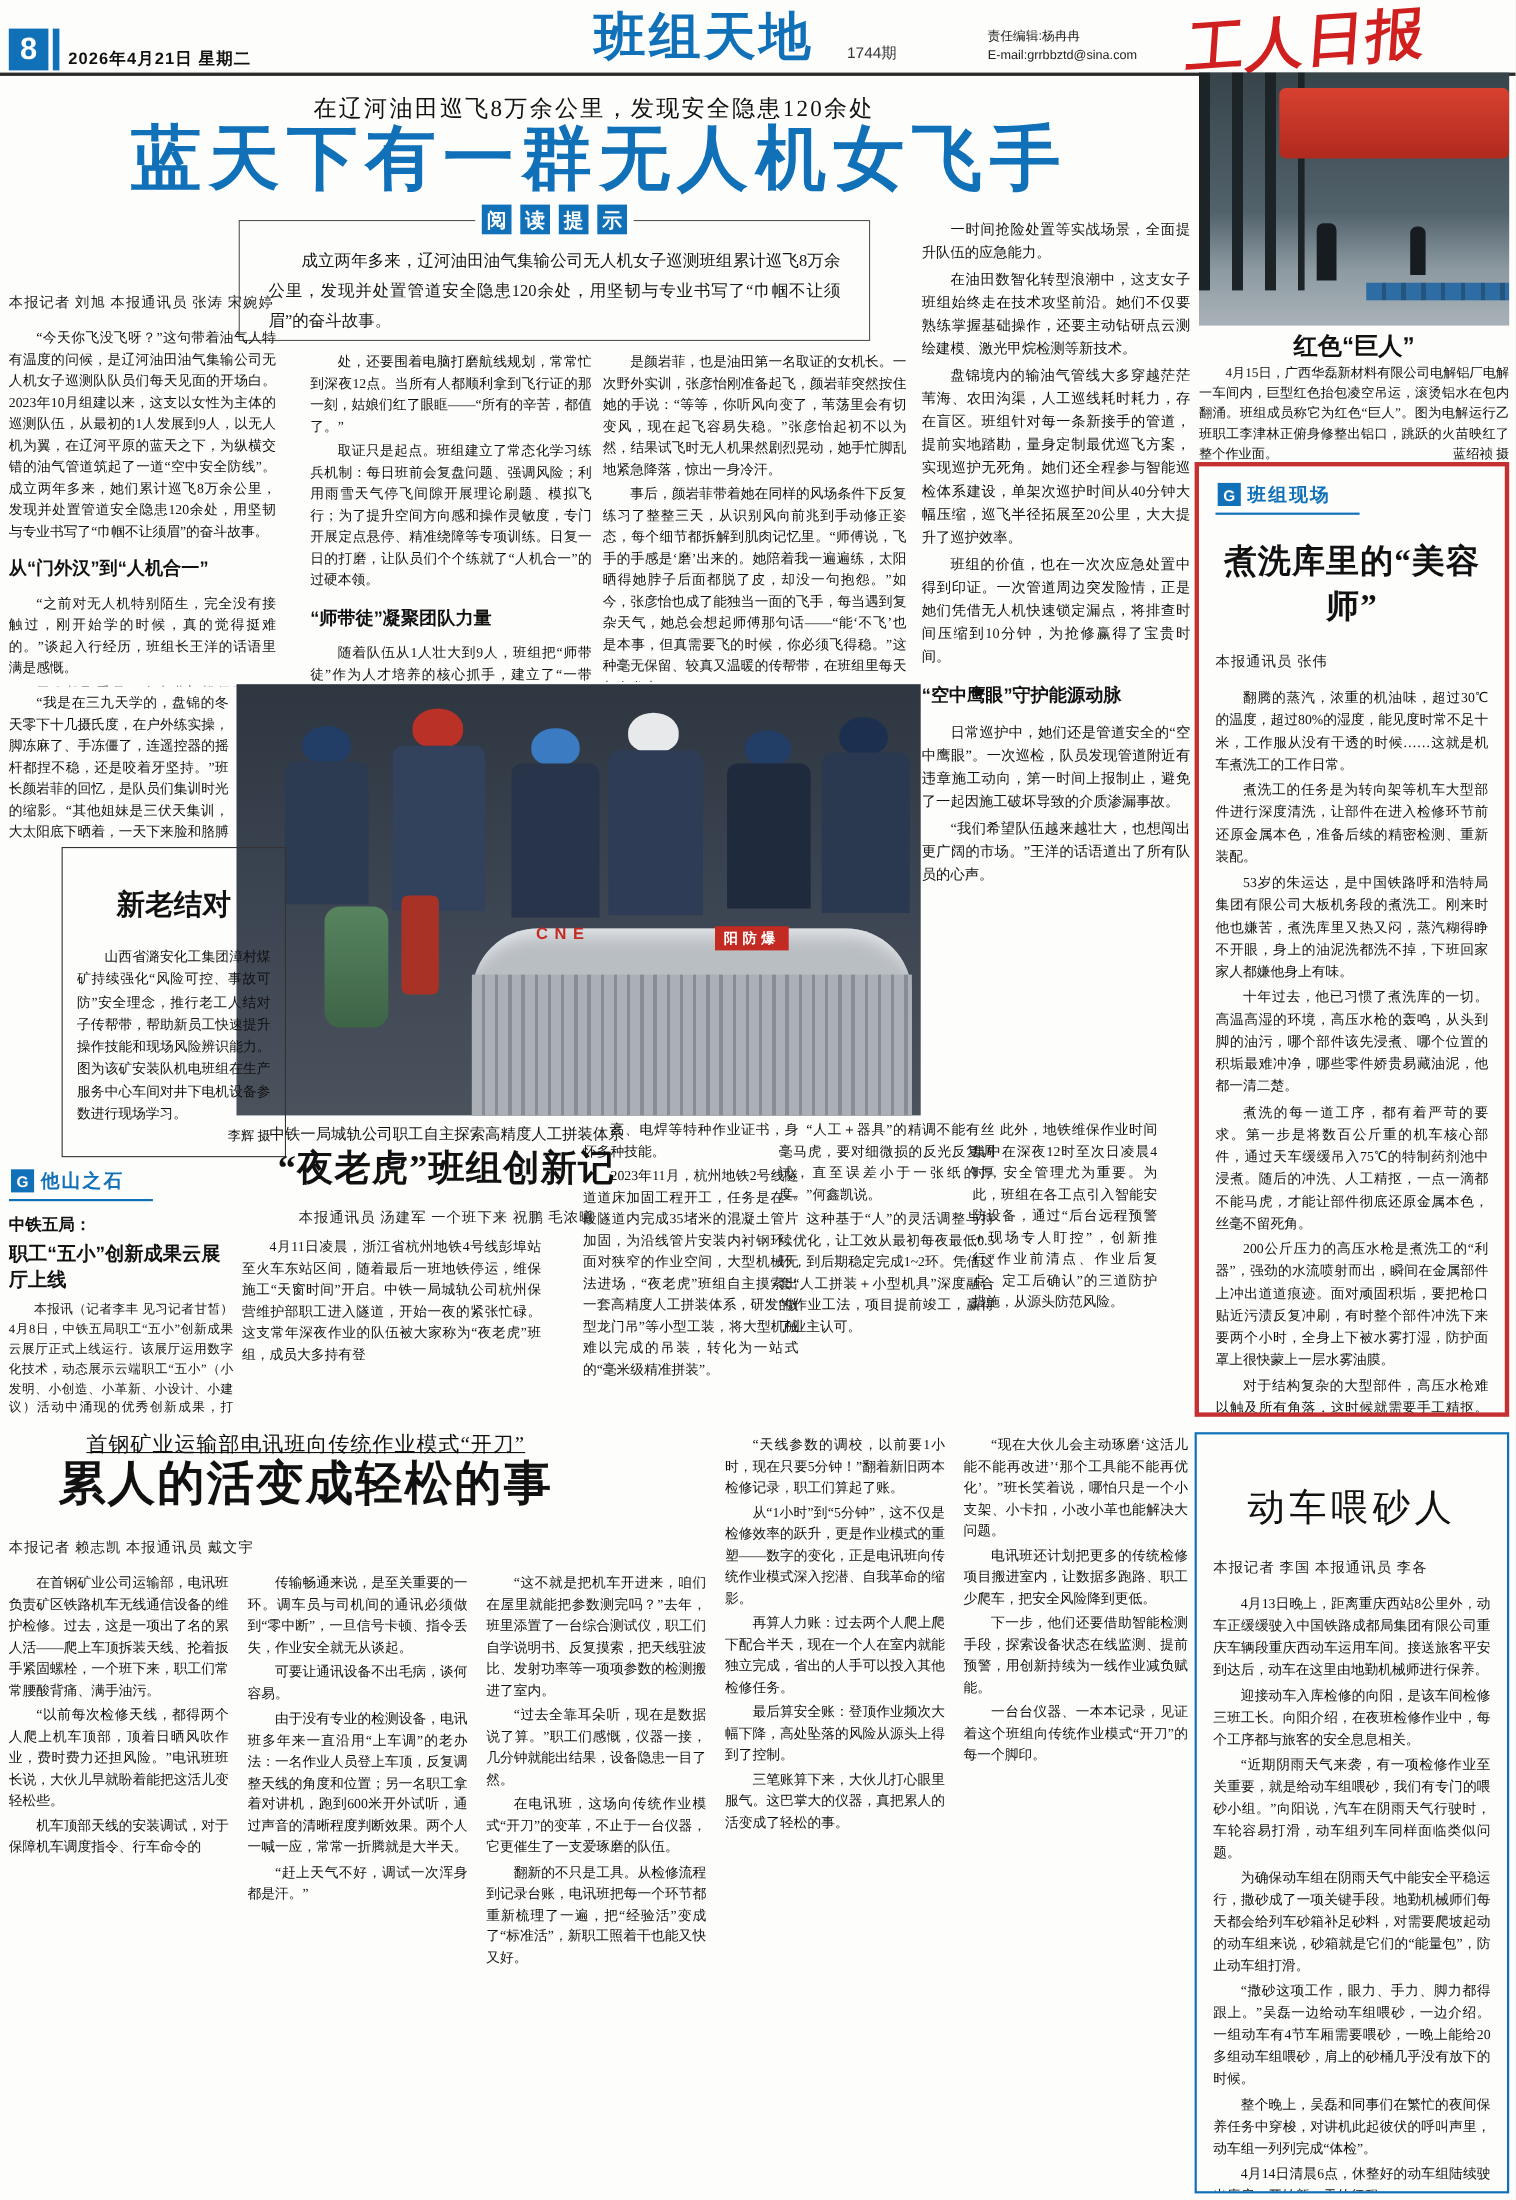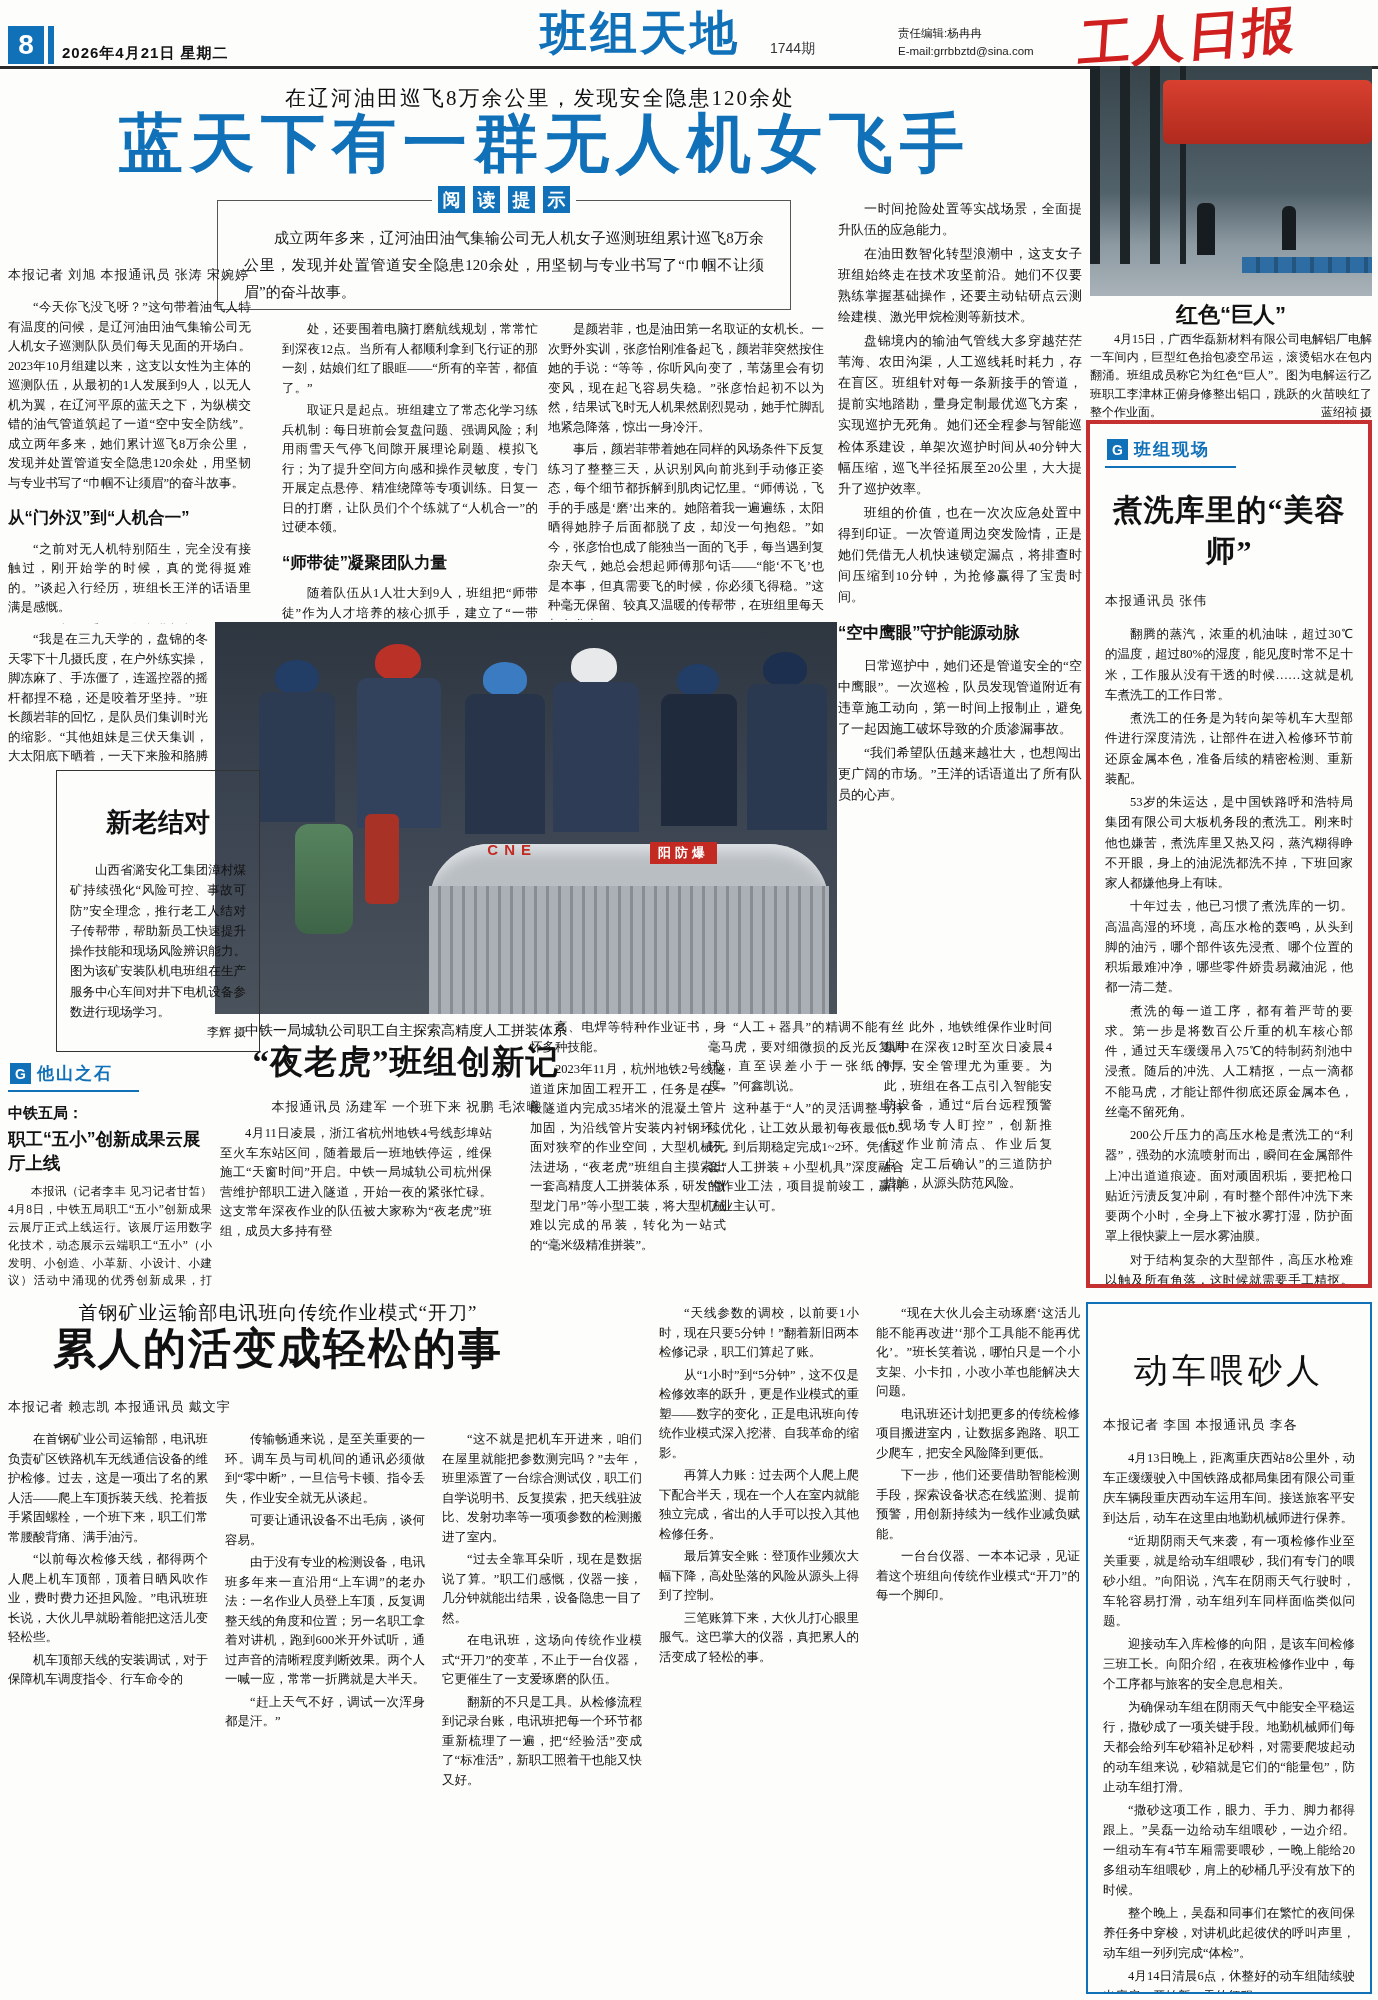--- a/index.html
+++ b/index.html
@@ -67,21 +67,21 @@
   #tashan-body{font-size:11.5px;line-height:1.55;}
   
   #yehu-kicker{left:215px;top:1022px;width:382px;text-align:center;font-size:14px;}
   #yehu-title{left:215px;top:1040px;width:382px;text-align:center;font-size:33px;font-weight:900;letter-spacing:1px;}
   #yehu-byline{left:215px;top:1098px;width:382px;text-align:center;}
   #yehu-colA{left:220px;top:1124px;width:272px;height:162px;}
   #yehu-colB{left:502px;top:1018px;width:196px;height:268px;margin-left:28px;}
   #yehu-colC{left:708px;top:1018px;width:196px;height:268px;}
   #yehu-colD{left:884px;top:1018px;width:168px;height:268px;}
   
-  #leiren-kicker{left:8px;top:1300px;width:540px;text-align:center;font-size:19px;letter-spacing:1px;}
+  #leiren-kicker{left:8px;top:1300px;width:540px;text-align:center;font-size:19px;letter-spacing:1px;text-decoration:underline;}
   #leiren-title{left:8px;top:1320px;width:540px;text-align:center;font-size:43px;font-weight:900;letter-spacing:2px;}
   #leiren-byline{left:8px;top:1398px;width:330px;}
   #leiren-colA{left:8px;top:1430px;width:200px;height:560px;}
   #leiren-colB{left:225px;top:1430px;width:200px;height:560px;}
   #leiren-colC{left:442px;top:1430px;width:200px;height:560px;}
   #leiren-colD{left:659px;top:1304px;width:200px;height:686px;}
   #leiren-colE{left:876px;top:1304px;width:204px;height:686px;}
   
   #photo-red{left:1090px;top:66px;width:282px;height:230px;background:linear-gradient(180deg,#37444a 0%,#52626b 55%,#8d9aa2 78%,#a9b2b8 100%);overflow:hidden;}
   #red-machine{position:absolute;left:26%;top:6%;width:74%;height:28%;background:linear-gradient(180deg,#d8402f,#b02a1e);border-radius:6px;}
@@ -282,22 +282,22 @@
         <p class="para">200公斤压力的高压水枪是煮洗工的“利器”，强劲的水流喷射而出，瞬间在金属部件上冲出道道痕迹。面对顽固积垢，要把枪口贴近污渍反复冲刷，有时整个部件冲洗下来要两个小时，全身上下被水雾打湿，防护面罩上很快蒙上一层水雾油膜。</p>
         <p class="para">对于结构复杂的大型部件，高压水枪难以触及所有角落，这时候就需要手工精抠。煮洗工会趴在冰冷潮湿的部件上，借着手电的光亮，手持钢刷、铲刀，一点一点清理缝隙中的油泥和污渍，不放过任何一个死角。作业过程中，油泥常会溅满脸颊沾满工装。煮洗工只是随手一擦便继续投入工作。</p>
       </div>
   </div>
 
   <div class="abs" id="weisha">
     <div id="weisha-title">动车喂砂人</div>
     <div class="byline" id="weisha-byline">本报记者 李国 本报通讯员 李各</div>
     <div id="weisha-body">
         <p class="para">4月13日晚上，距离重庆西站8公里外，动车正缓缓驶入中国铁路成都局集团有限公司重庆车辆段重庆西动车运用车间。接送旅客平安到达后，动车在这里由地勤机械师进行保养。</p>
+        <p class="para">迎接动车入库检修的向阳，是该车间检修三班工长。向阳介绍，在夜班检修作业中，每个工序都与旅客的安全息息相关。</p>
         <p class="para">“近期阴雨天气来袭，有一项检修作业至关重要，就是给动车组喂砂，我们有专门的喂砂小组。”向阳说，汽车在阴雨天气行驶时，车轮容易打滑，动车组列车同样面临类似问题。</p>
-        <p class="para">迎接动车入库检修的向阳，是该车间检修三班工长。向阳介绍，在夜班检修作业中，每个工序都与旅客的安全息息相关。</p>
         <p class="para">为确保动车组在阴雨天气中能安全平稳运行，撒砂成了一项关键手段。地勤机械师们每天都会给列车砂箱补足砂料，对需要爬坡起动的动车组来说，砂箱就是它们的“能量包”，防止动车组打滑。</p>
         <p class="para">“撒砂这项工作，眼力、手力、脚力都得跟上。”吴磊一边给动车组喂砂，一边介绍。一组动车有4节车厢需要喂砂，一晚上能给20多组动车组喂砂，肩上的砂桶几乎没有放下的时候。</p>
         <p class="para">整个晚上，吴磊和同事们在繁忙的夜间保养任务中穿梭，对讲机此起彼伏的呼叫声里，动车组一列列完成“体检”。</p>
         <p class="para">4月14日清晨6点，休整好的动车组陆续驶出库房，开始新一天的征程。</p>
       </div>
   </div>
 
 </div>
 
 </body></html>

